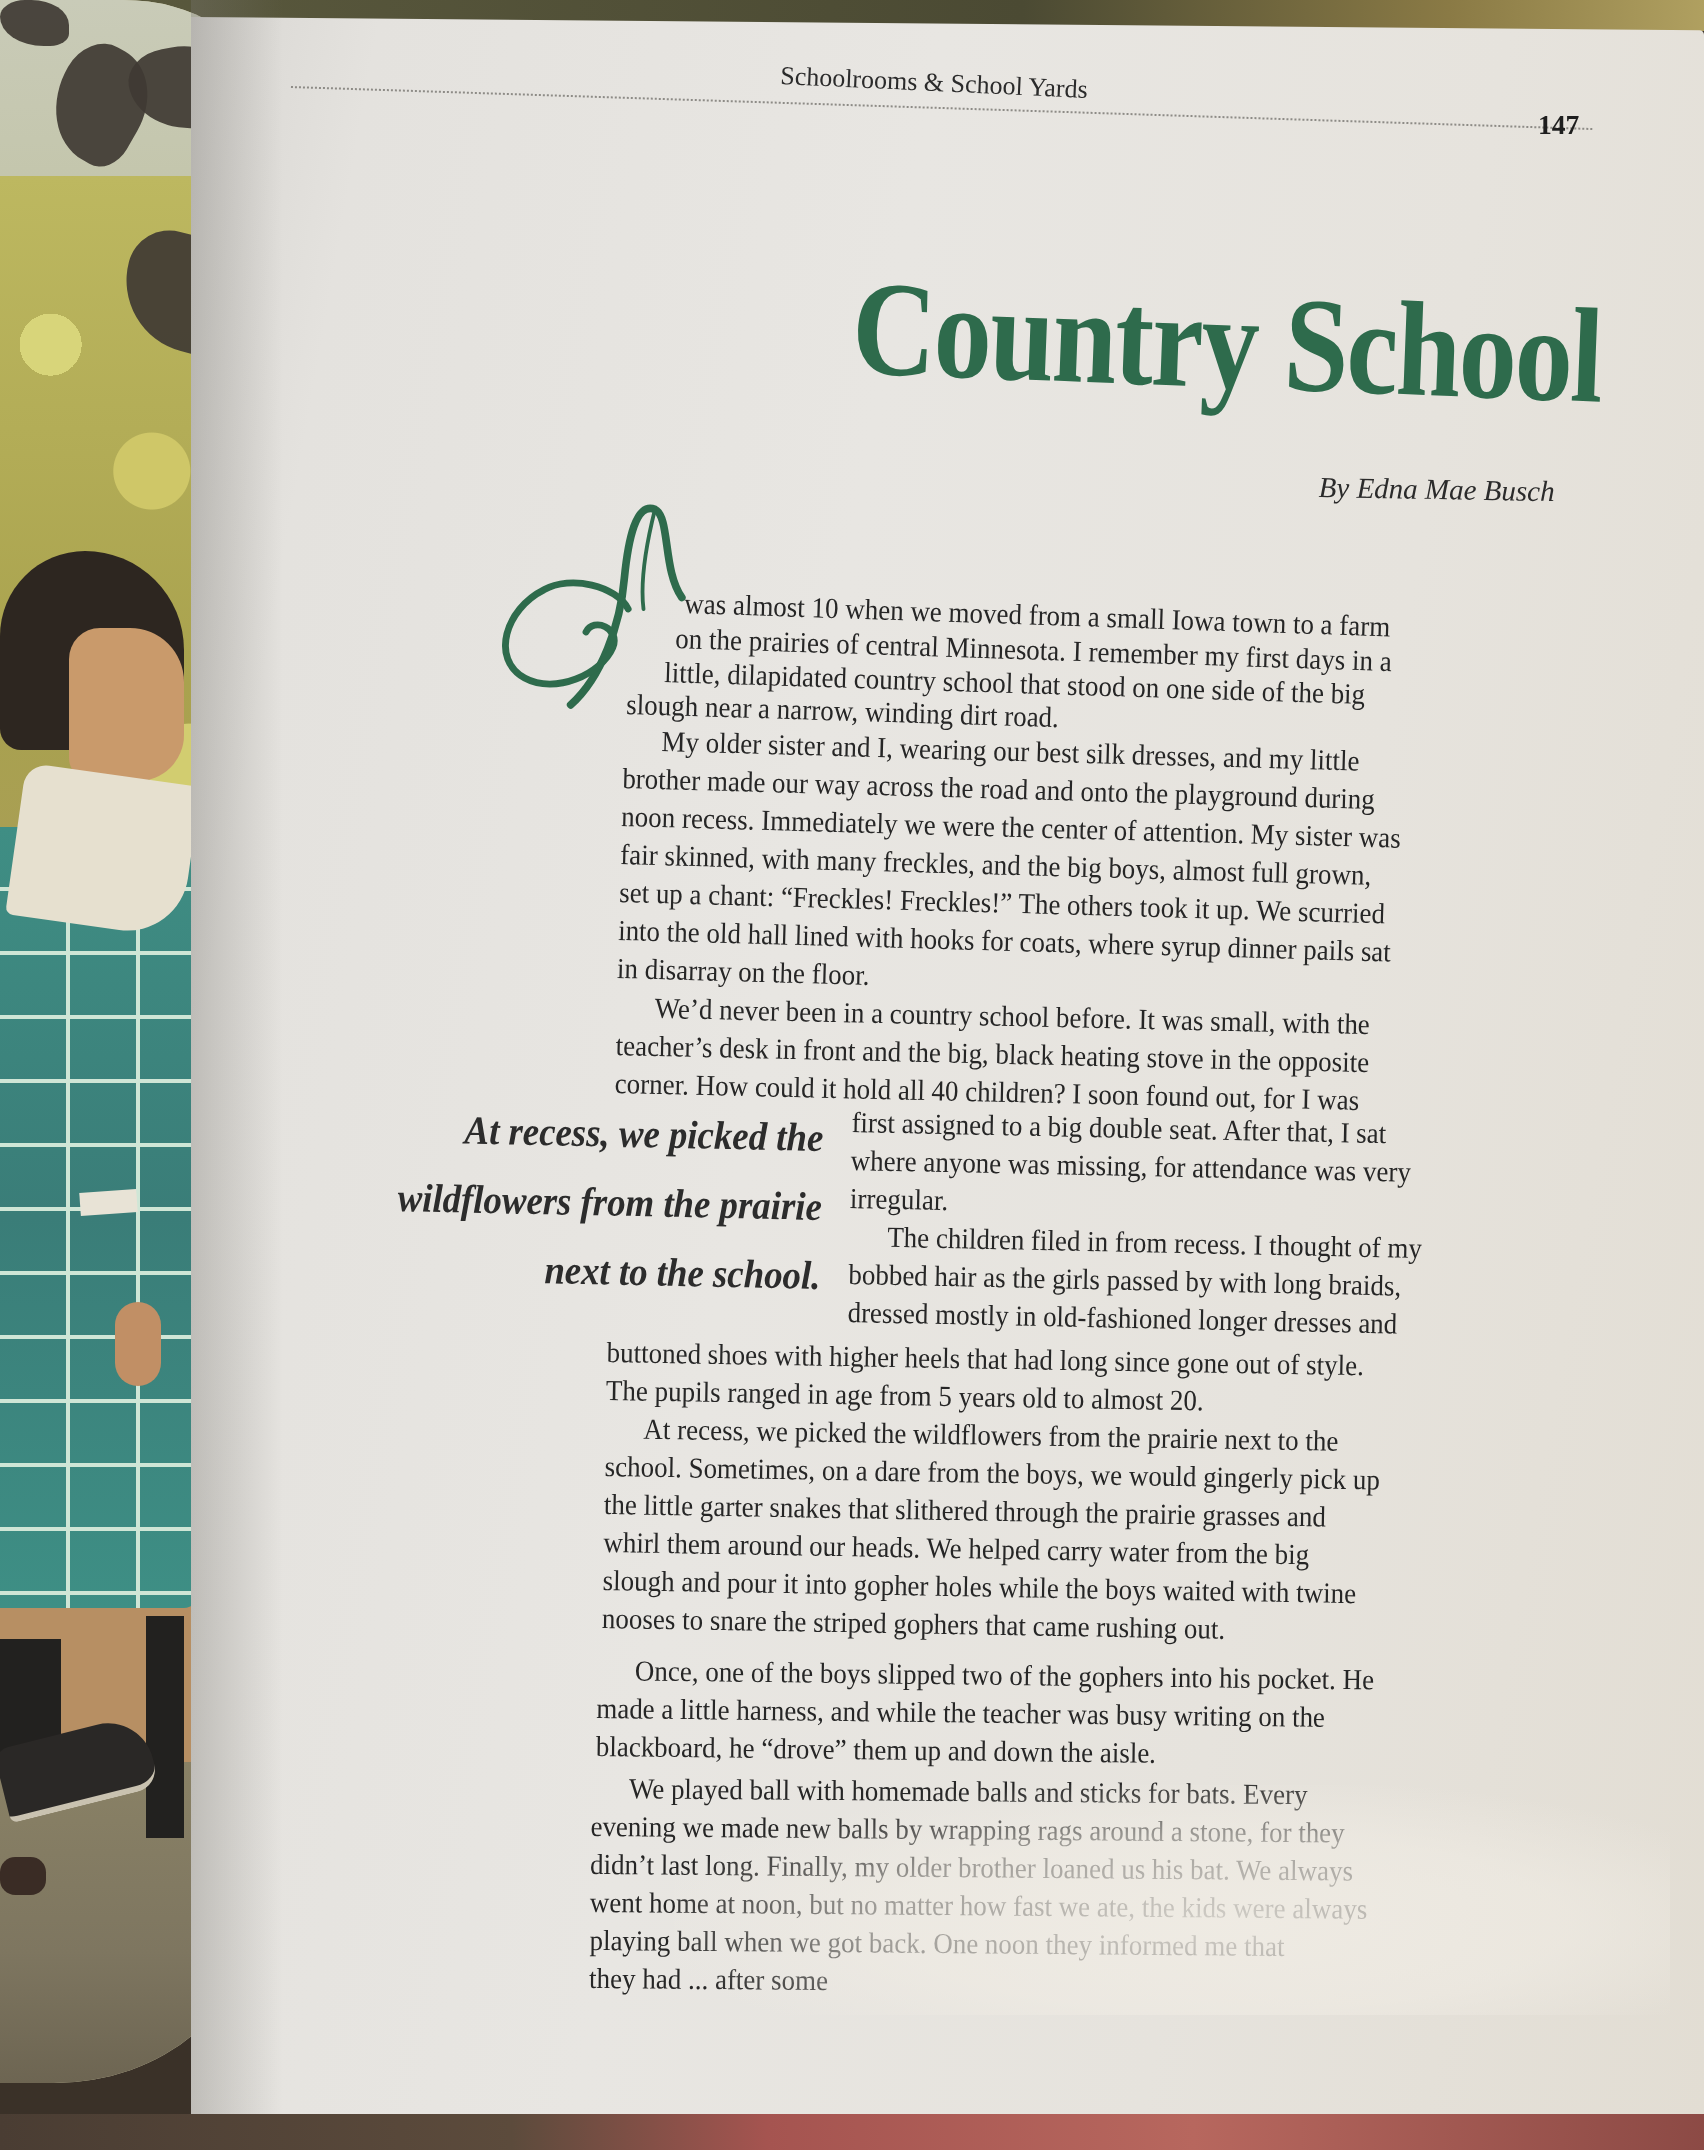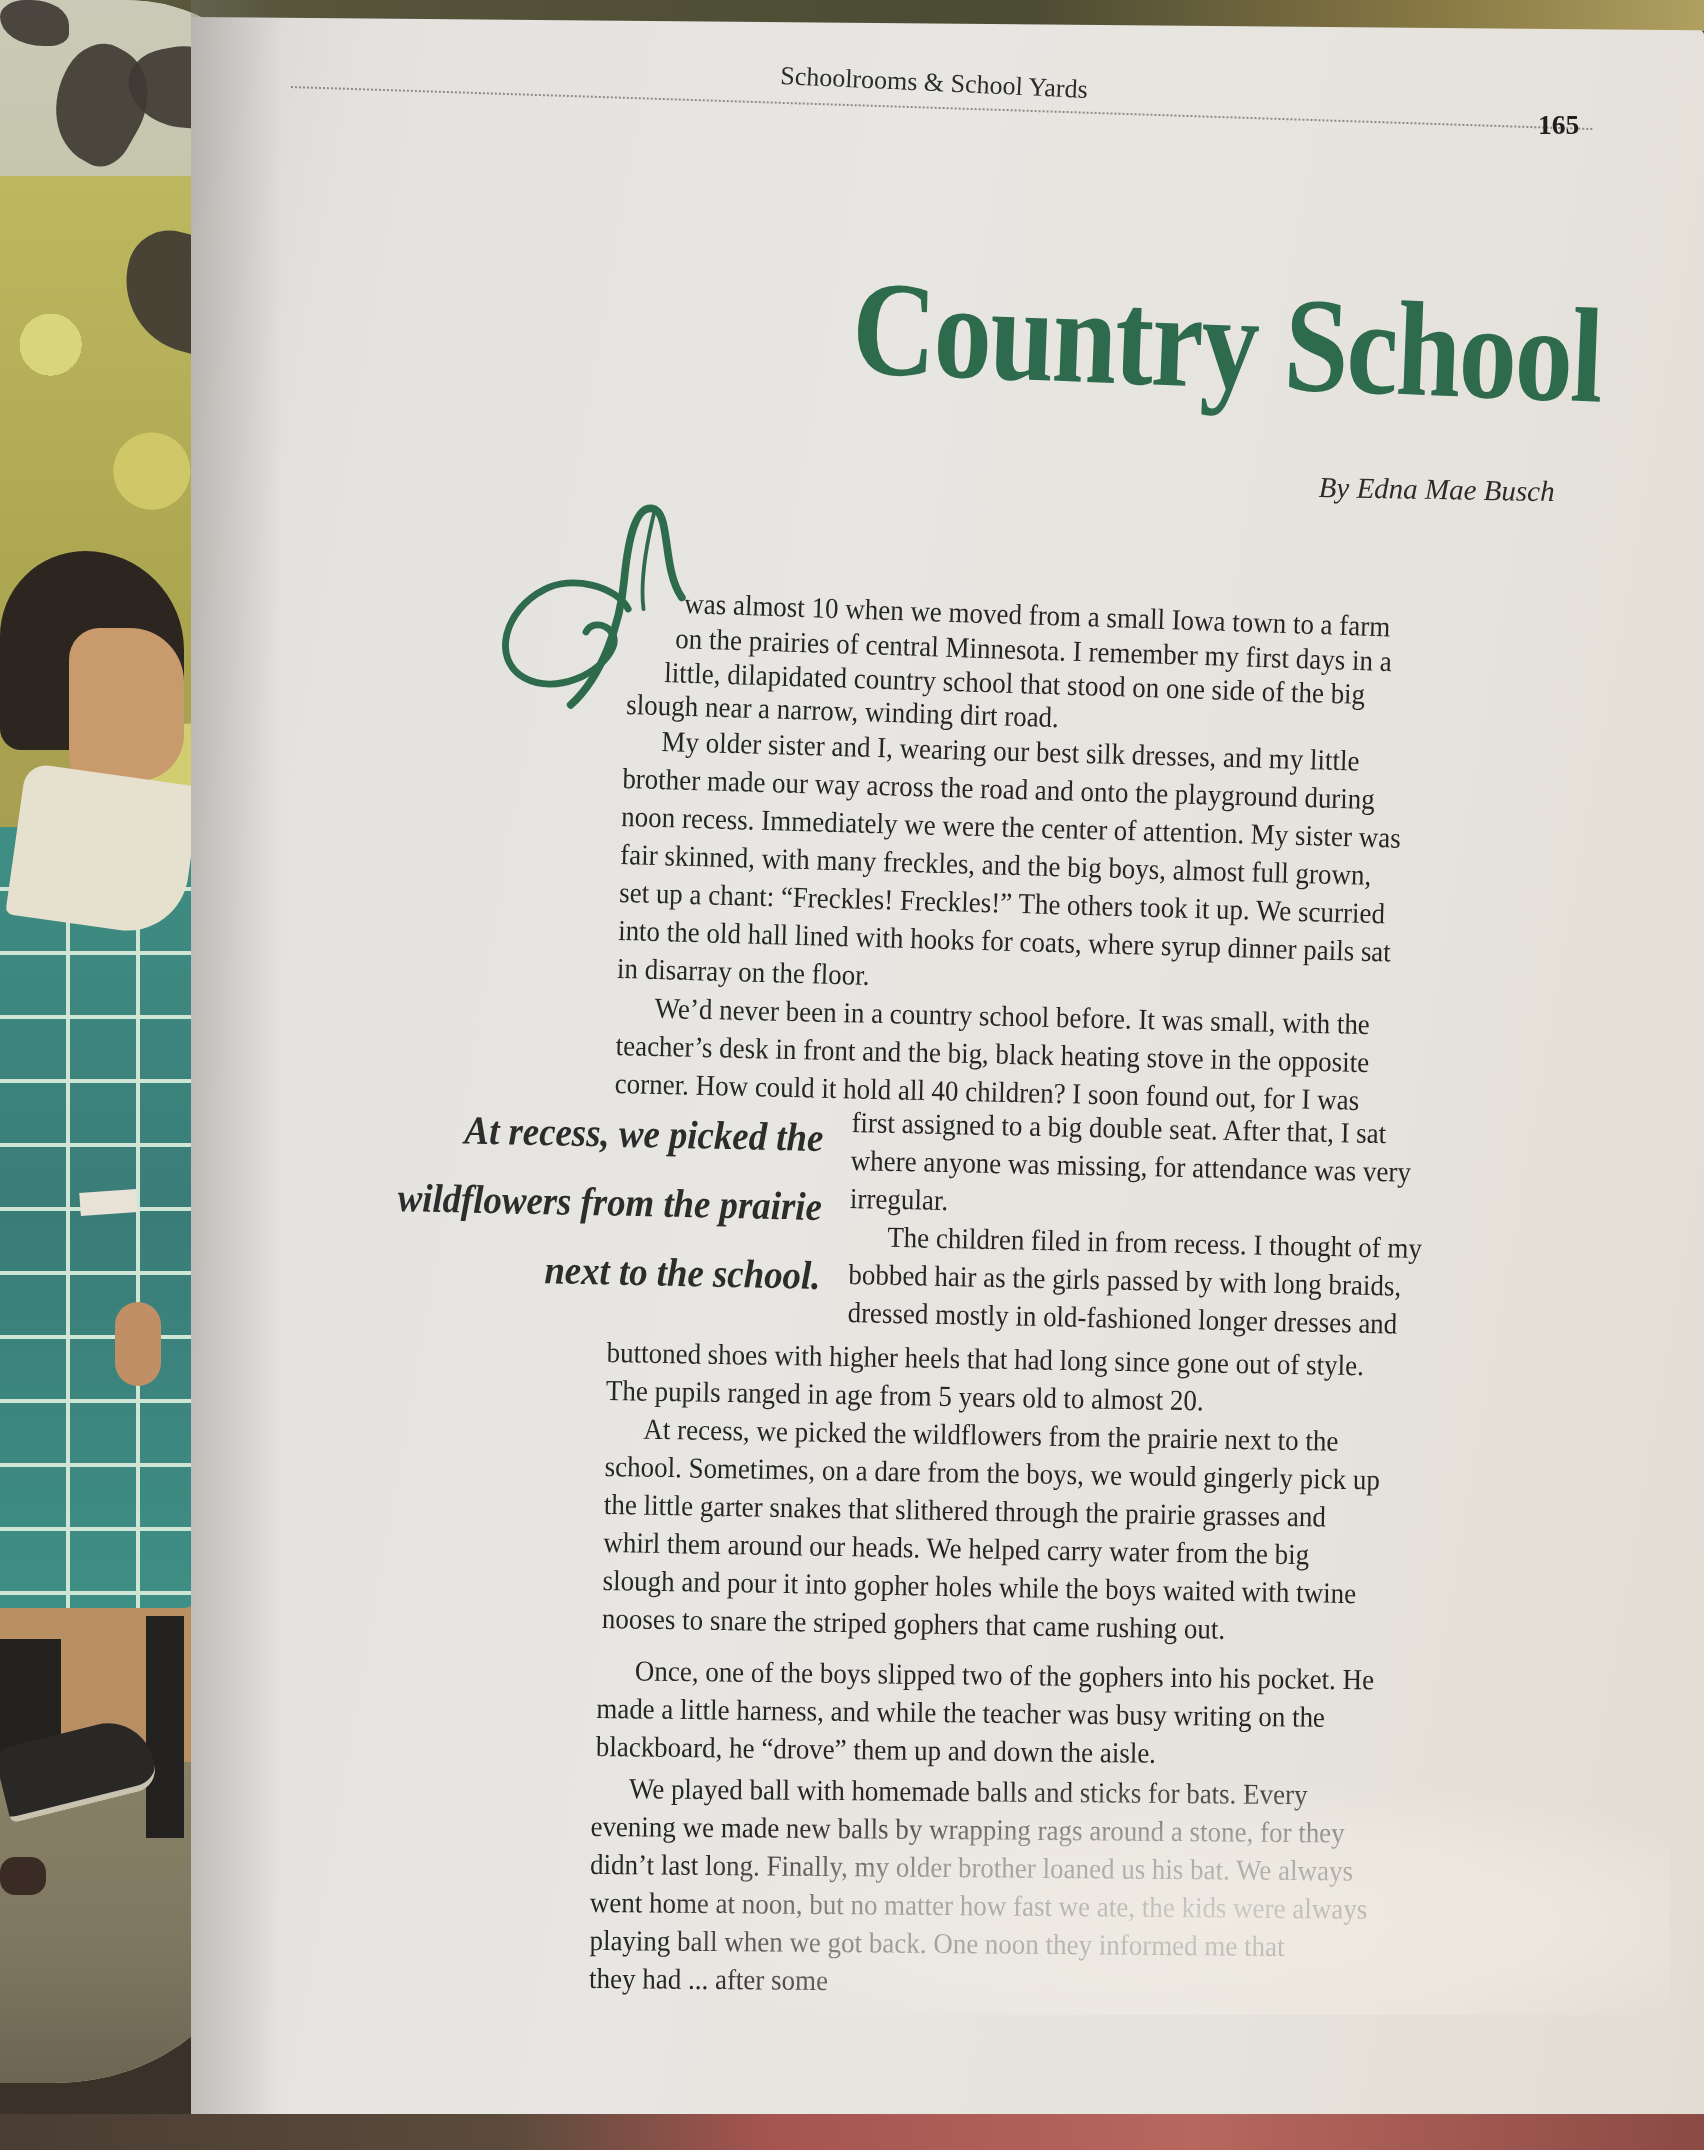--- a/index.html
+++ b/index.html
@@ -123,21 +123,21 @@
     <div class="face"></div>
     <div class="collar"></div>
   </div>
 </div>
 
 <div class="right-page"></div>
 <div class="gutter-shade"></div>
 
 <div class="running-head">Schoolrooms &amp; School Yards</div>
 <div class="head-rule"></div>
-<div class="page-number">165</div>
+<div class="page-number">147</div>
 
 <div class="title">Country School</div>
 <div class="byline">By Edna Mae Busch</div>
 
 <svg class="dropcap" viewBox="0 0 300 300">
   <g fill="none" stroke="#2e6b4c" stroke-linecap="round">
     <path d="M275 135 C 250 100, 260 30, 240 20 C 215 10, 205 60, 200 110 C 195 170, 170 240, 130 275" stroke-width="10"></path>
     <path d="M240 20 C 230 60, 220 110, 225 150" stroke-width="5"></path>
     <path d="M205 150 C 190 120, 130 105, 95 125 C 45 150, 25 215, 70 240 C 110 262, 170 235, 185 200 C 195 175, 160 160, 150 180" stroke-width="9"></path>
   </g>

